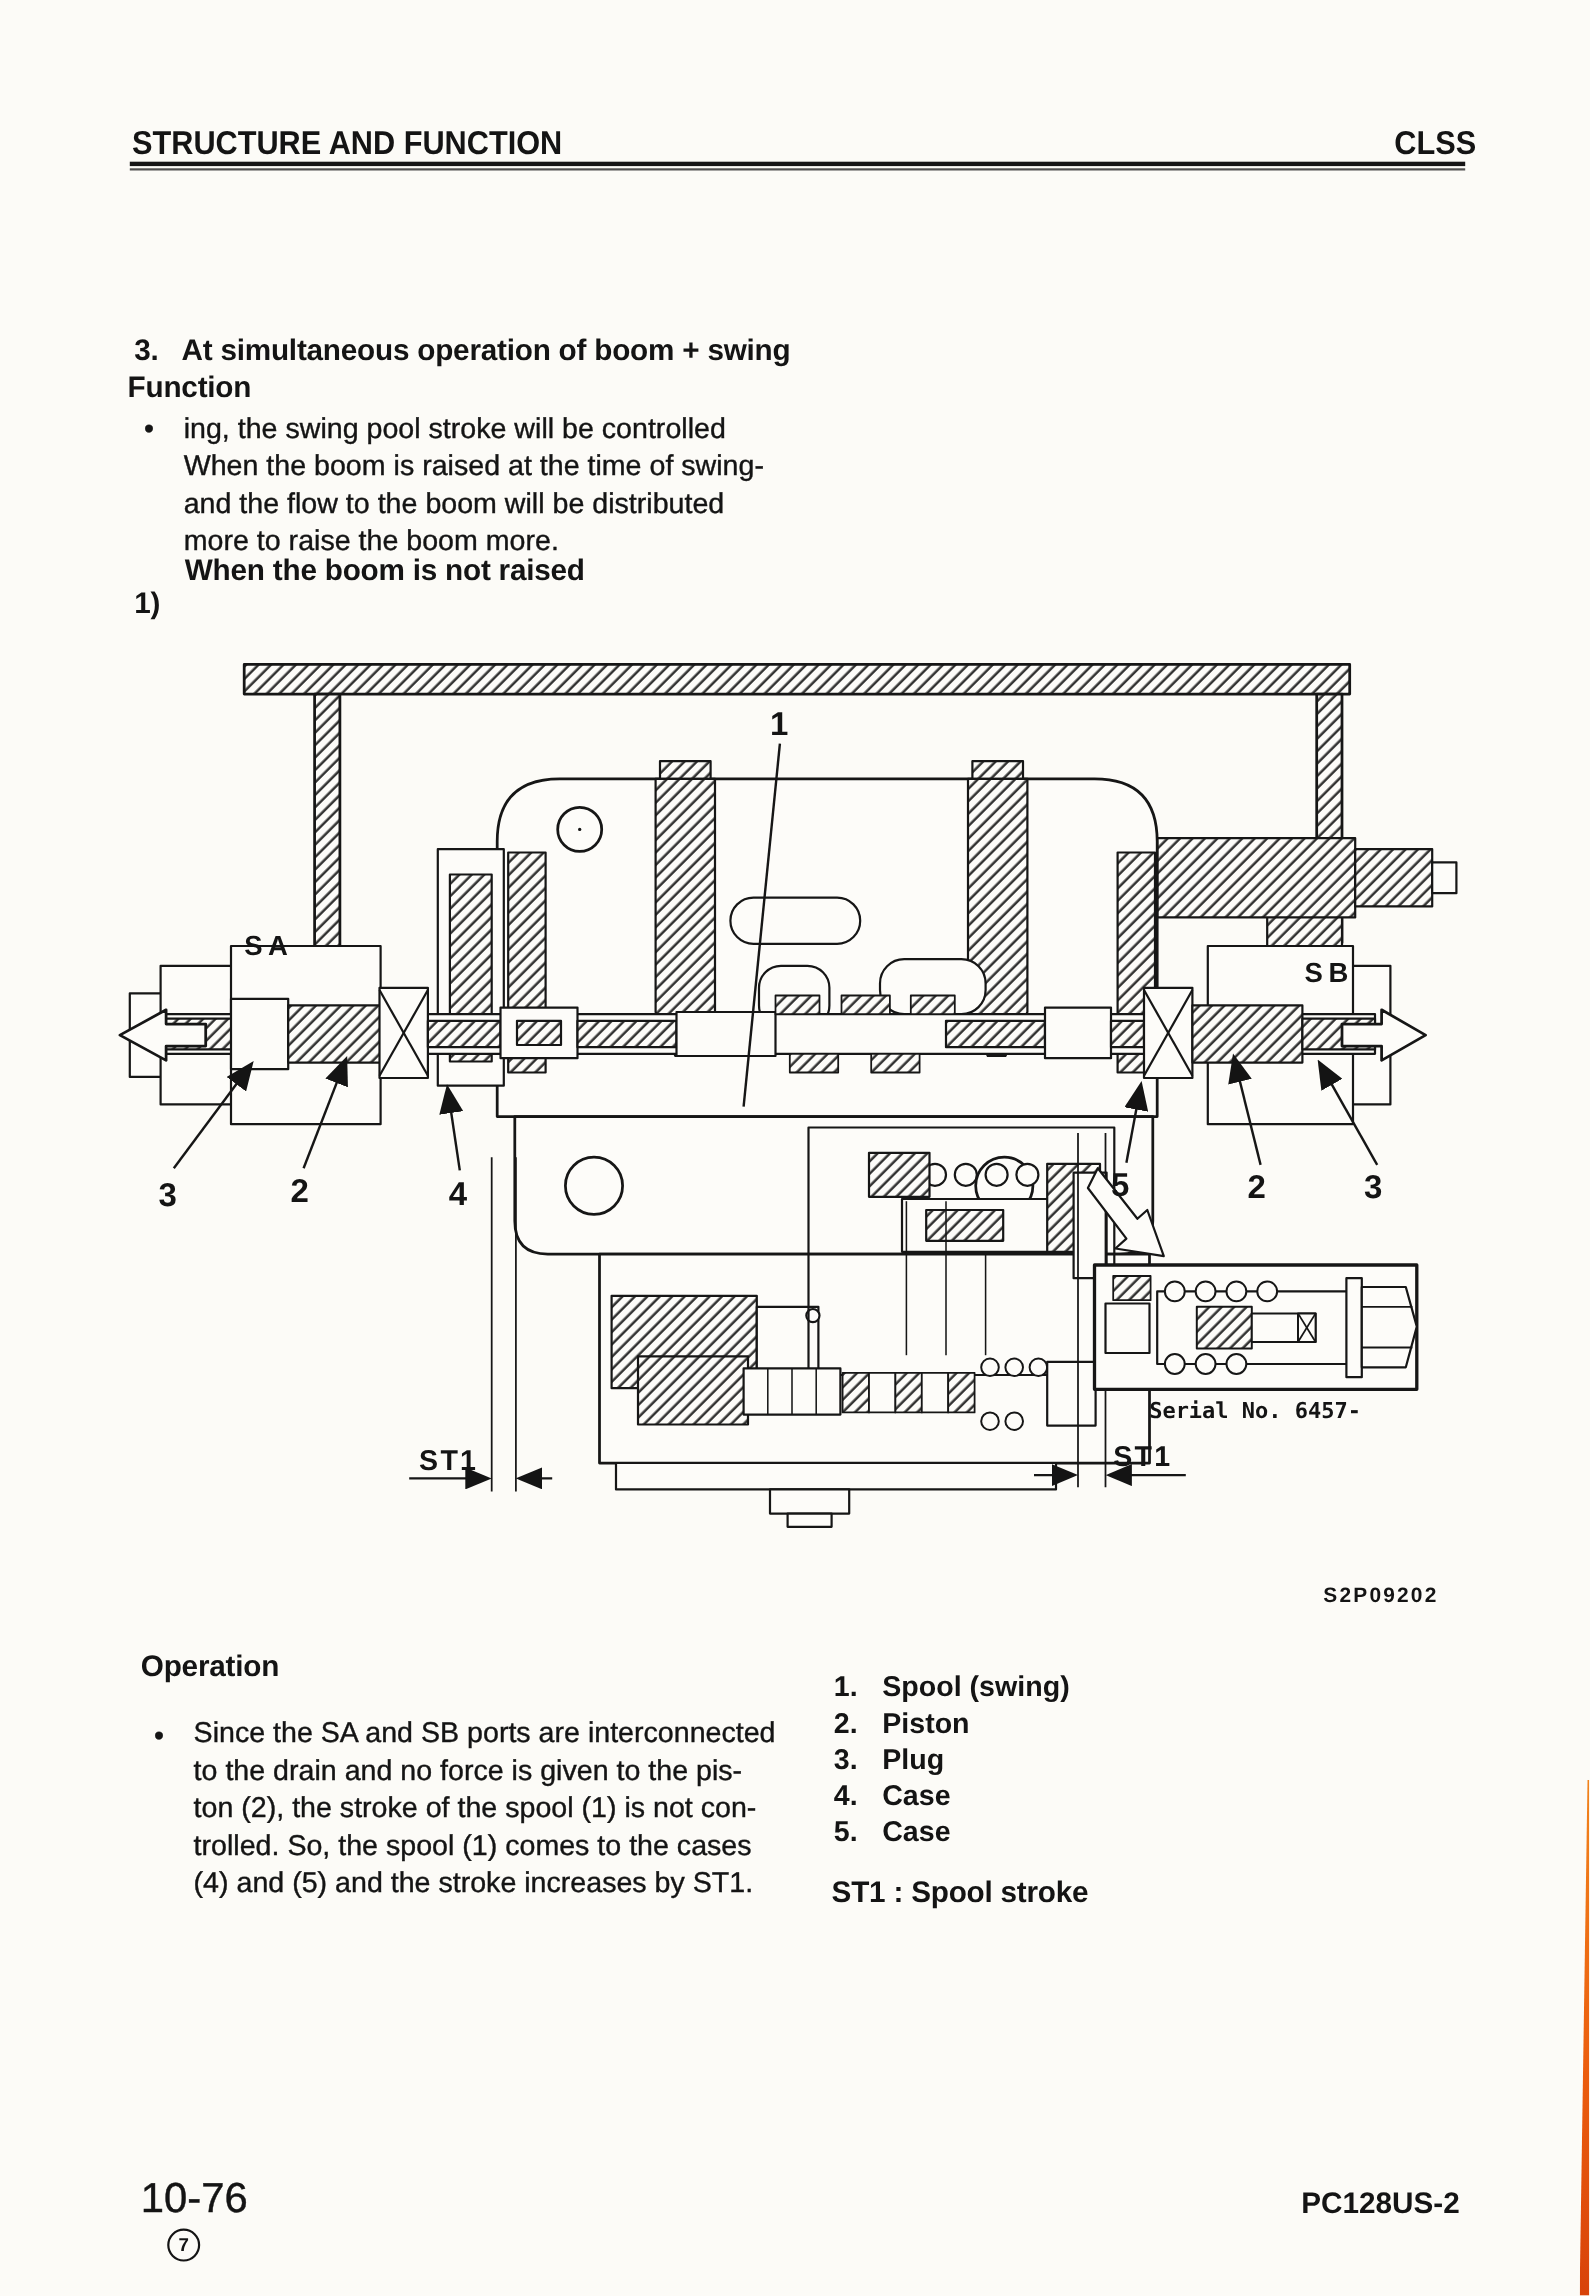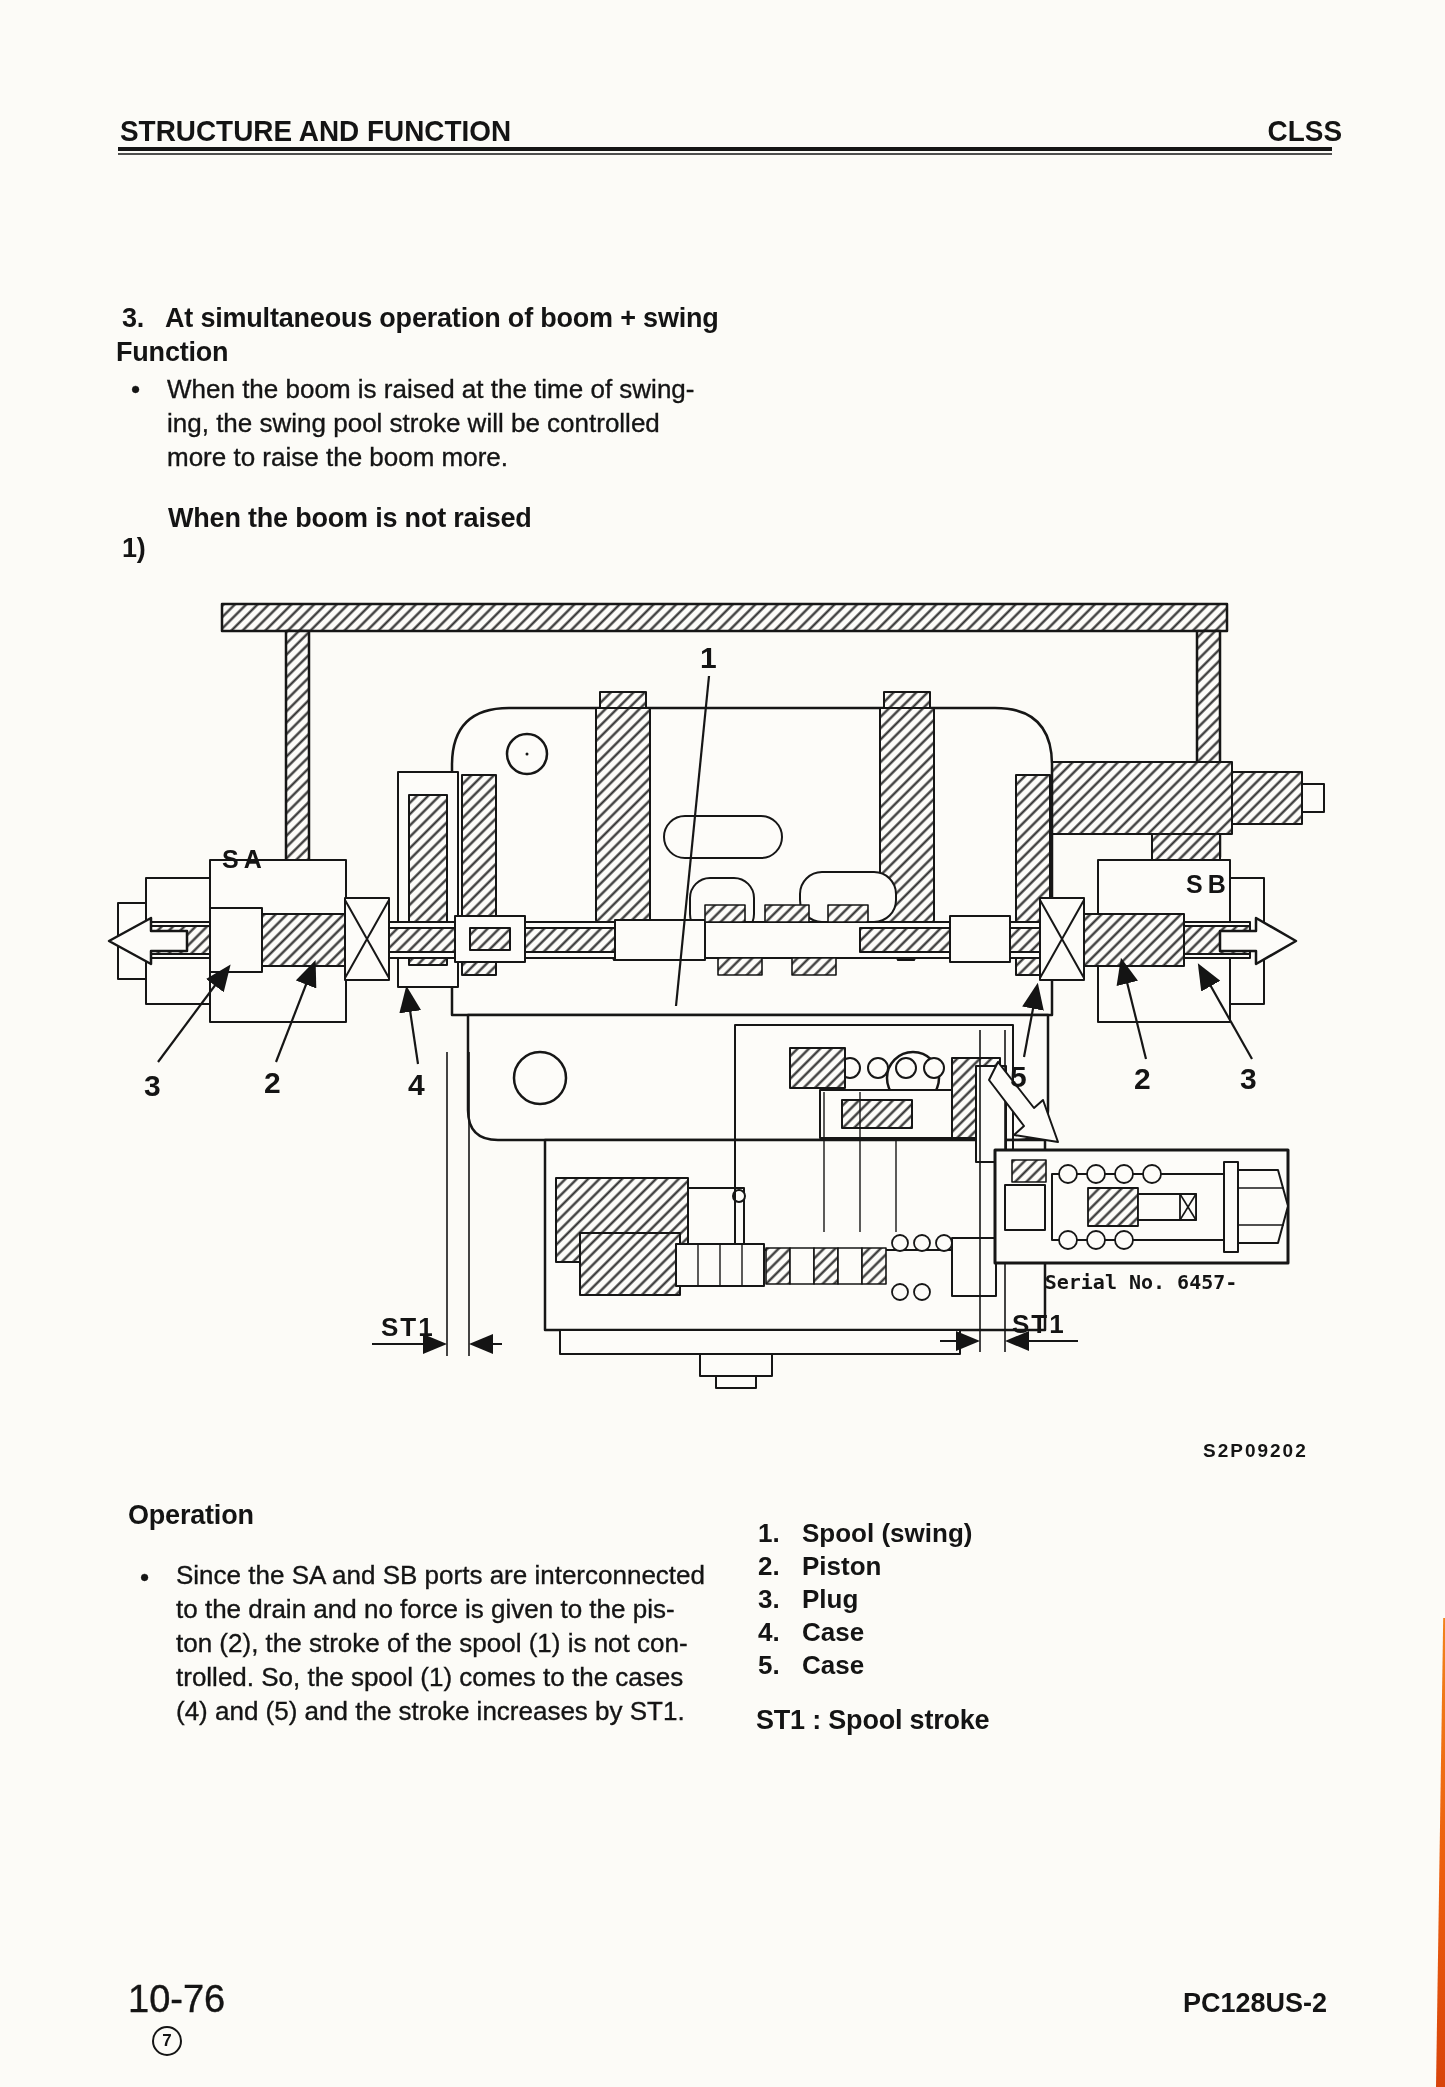--- a/index.html
+++ b/index.html
@@ -37,22 +37,23 @@
 <div class="abs hdr" style="left:1262px;top:114px;transform-origin:right;">CLSS</div>
 <div class="abs rule" style="left:118px;top:147px;width:1214px;height:4px;"></div>
 <div class="abs rule" style="left:118px;top:153px;width:1214px;height:1.5px;opacity:.75;"></div>
 
 <div class="abs headtxt" style="left:122px;top:303px;">3.</div>
 <div class="abs headtxt" style="left:165px;top:303px;">At simultaneous operation of boom + swing</div>
 <div class="abs headtxt" style="left:116px;top:337px;">Function</div>
 
 <div class="abs bodytxt" style="left:131px;top:372px;">•</div>
 <div class="abs" style="left:167px;top:372px;">
+  <div class="bodytxt">ing, the swing pool stroke will be controlled</div>
   <div class="bodytxt">When the boom is raised at the time of swing-</div>
-  <div class="bodytxt">ing, the swing pool stroke will be controlled</div>
+  <div class="bodytxt">and the flow to the boom will be distributed</div>
   <div class="bodytxt">more to raise the boom more.</div>
 </div>
 
 <div class="abs headtxt" style="left:122px;top:533px;">1)</div>
 <div class="abs headtxt" style="left:168px;top:503px;">When the boom is not raised</div>
 
 <svg class="abs" style="left:0;top:0;width:1445px;height:2087px;" viewBox="0 0 1445 2087">
   <defs>
     <pattern id="h" patternUnits="userSpaceOnUse" width="8" height="8" patternTransform="rotate(45)">
       <rect width="8" height="8" fill="#fdfcf9"></rect>

